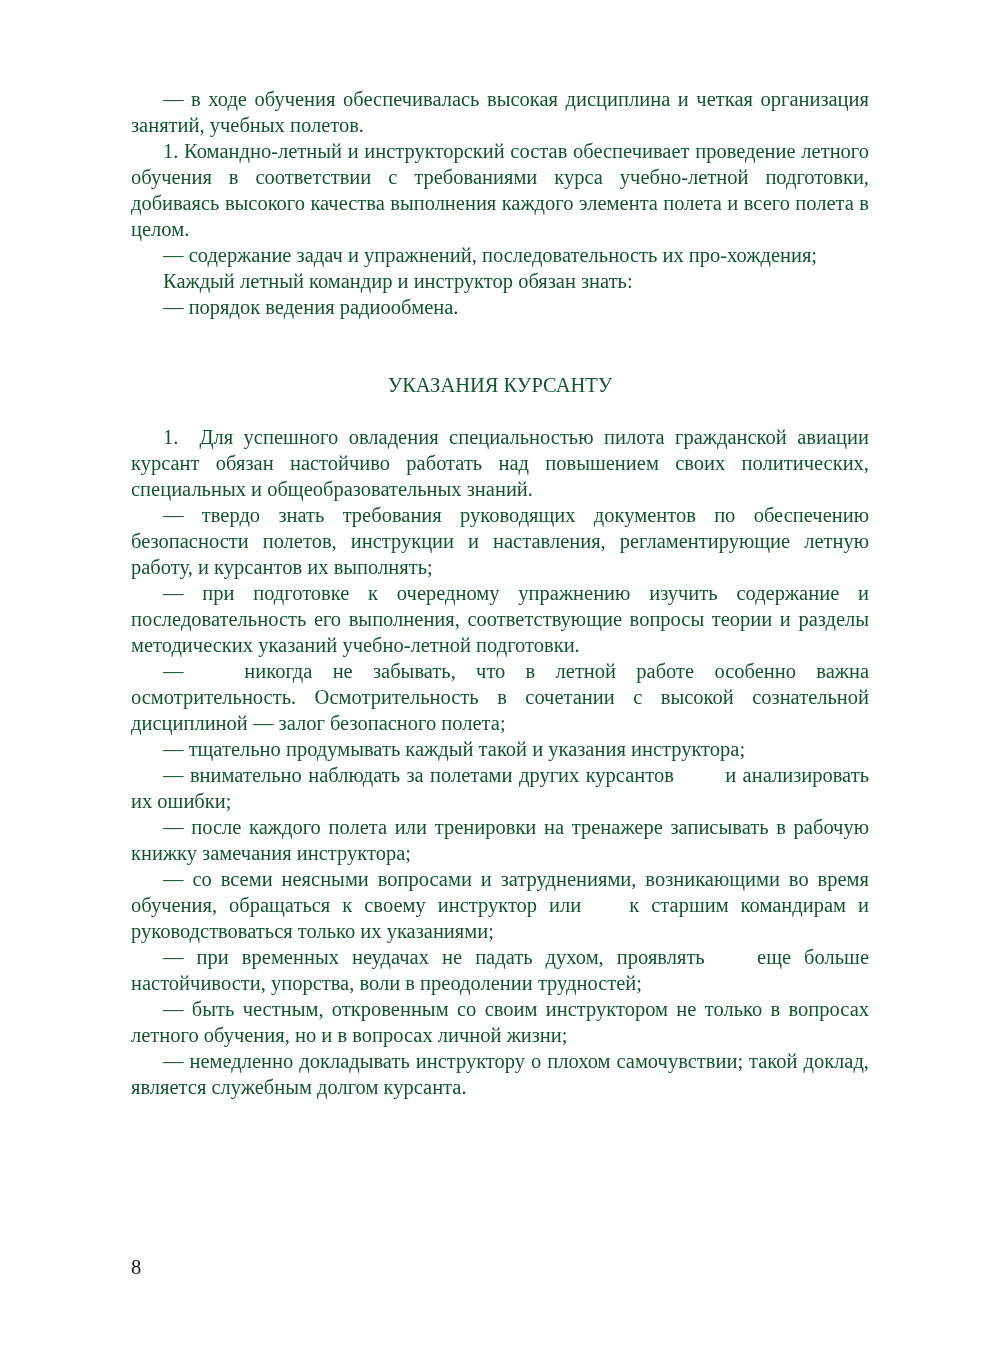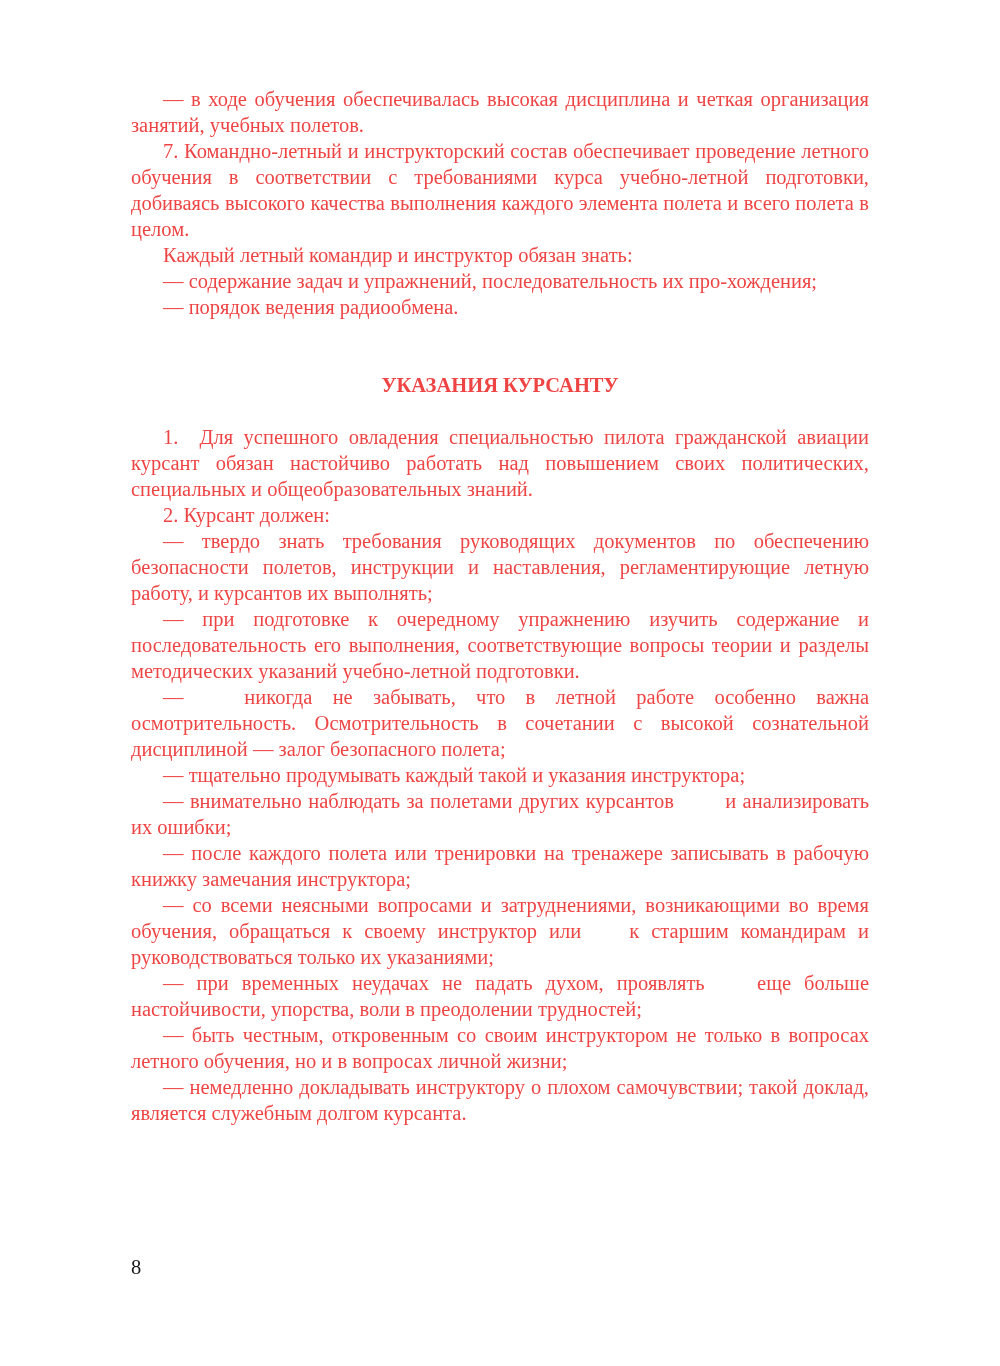--- a/index.html
+++ b/index.html
@@ -1,47 +1,46 @@
 <!DOCTYPE html>
 <html><head>
 <meta charset="utf-8">
 <style>
   html, body { margin:0; padding:0; background:#ffffff; }
   body { width:1000px; height:1366px; position:relative; overflow:hidden; }
   .page {
     position:absolute; left:131px; top:86px; width:738px;
     font-family:"Liberation Serif", "DejaVu Serif", serif;
-    font-size:20.5px; line-height:26px; color:#ef4444;
+    font-size:20.5px; line-height:26px; color:#14532d;
   }
   .p { margin:0; text-align:justify; text-indent:32px; }
   .p.nojust { text-align:left; }
   .heading {
-    margin:0; text-align:center; font-weight:bold; font-size:20.5px;
+    margin:0; text-align:center; font-weight:normal; font-size:20.5px;
     padding-top:52px; padding-bottom:26px; line-height:26px;
   }
   .pagenum {
     position:absolute; left:131px; top:1256px;
     font-family:"Liberation Serif", "DejaVu Serif", serif;
     font-size:20.5px; color:#1a1a1a;
   }
 </style>
 </head>
 <body>
 
 <div class="page">
   <p class="p">— в ходе обучения обеспечивалась высокая дисциплина и четкая организация занятий, учебных полетов.</p>
-  <p class="p">7. Командно-летный и инструкторский состав обеспечивает проведение летного обучения в соответствии с требованиями курса учебно-летной подготовки, добиваясь высокого качества выполнения каждого элемента полета и всего полета в целом.</p>
+  <p class="p">1. Командно-летный и инструкторский состав обеспечивает проведение летного обучения в соответствии с требованиями курса учебно-летной подготовки, добиваясь высокого качества выполнения каждого элемента полета и всего полета в целом.</p>
+  <p class="p">— содержание задач и упражнений, последовательность их про-хождения;</p>
   <p class="p nojust">Каждый летный командир и инструктор обязан знать:</p>
-  <p class="p">— содержание задач и упражнений, последовательность их про-хождения;</p>
   <p class="p nojust">— порядок ведения радиообмена.</p>
 
   <h2 class="heading">УКАЗАНИЯ КУРСАНТУ</h2>
 
   <p class="p" style="white-space:pre-wrap">1.  Для успешного овладения специальностью пилота гражданской авиации курсант обязан настойчиво работать над повышением своих политических, специальных и общеобразовательных знаний.</p>
-  <p class="p nojust">2. Курсант должен:</p>
   <p class="p">— твердо знать требования руководящих документов по обеспечению безопасности полетов, инструкции и наставления, регламентирующие летную работу, и курсантов их выполнять;</p>
   <p class="p">— при подготовке к очередному упражнению изучить содержание и последовательность его выполнения, соответствующие вопросы теории и разделы методических указаний учебно-летной подготовки.</p>
   <p class="p" style="white-space:pre-wrap">—   никогда не забывать, что в летной работе особенно важна осмотрительность. Осмотрительность в сочетании с высокой сознательной дисциплиной — залог безопасного полета;</p>
   <p class="p nojust">— тщательно продумывать каждый такой и указания инструктора;</p>
   <p class="p" style="white-space:pre-wrap">— внимательно наблюдать за полетами других курсантов        и анализировать их ошибки;</p>
   <p class="p">— после каждого полета или тренировки на тренажере записывать в рабочую книжку замечания инструктора;</p>
   <p class="p" style="white-space:pre-wrap">— со всеми неясными вопросами и затруднениями, возникающими во время обучения, обращаться к своему инструктор или    к старшим командирам и руководствоваться только их указаниями;</p>
   <p class="p" style="white-space:pre-wrap">— при временных неудачах не падать духом, проявлять    еще больше настойчивости, упорства, воли в преодолении трудностей;</p>
   <p class="p">— быть честным, откровенным со своим инструктором не только в вопросах летного обучения, но и в вопросах личной жизни;</p>
   <p class="p">— немедленно докладывать инструктору о плохом самочувствии; такой доклад, является служебным долгом курсанта.</p>

